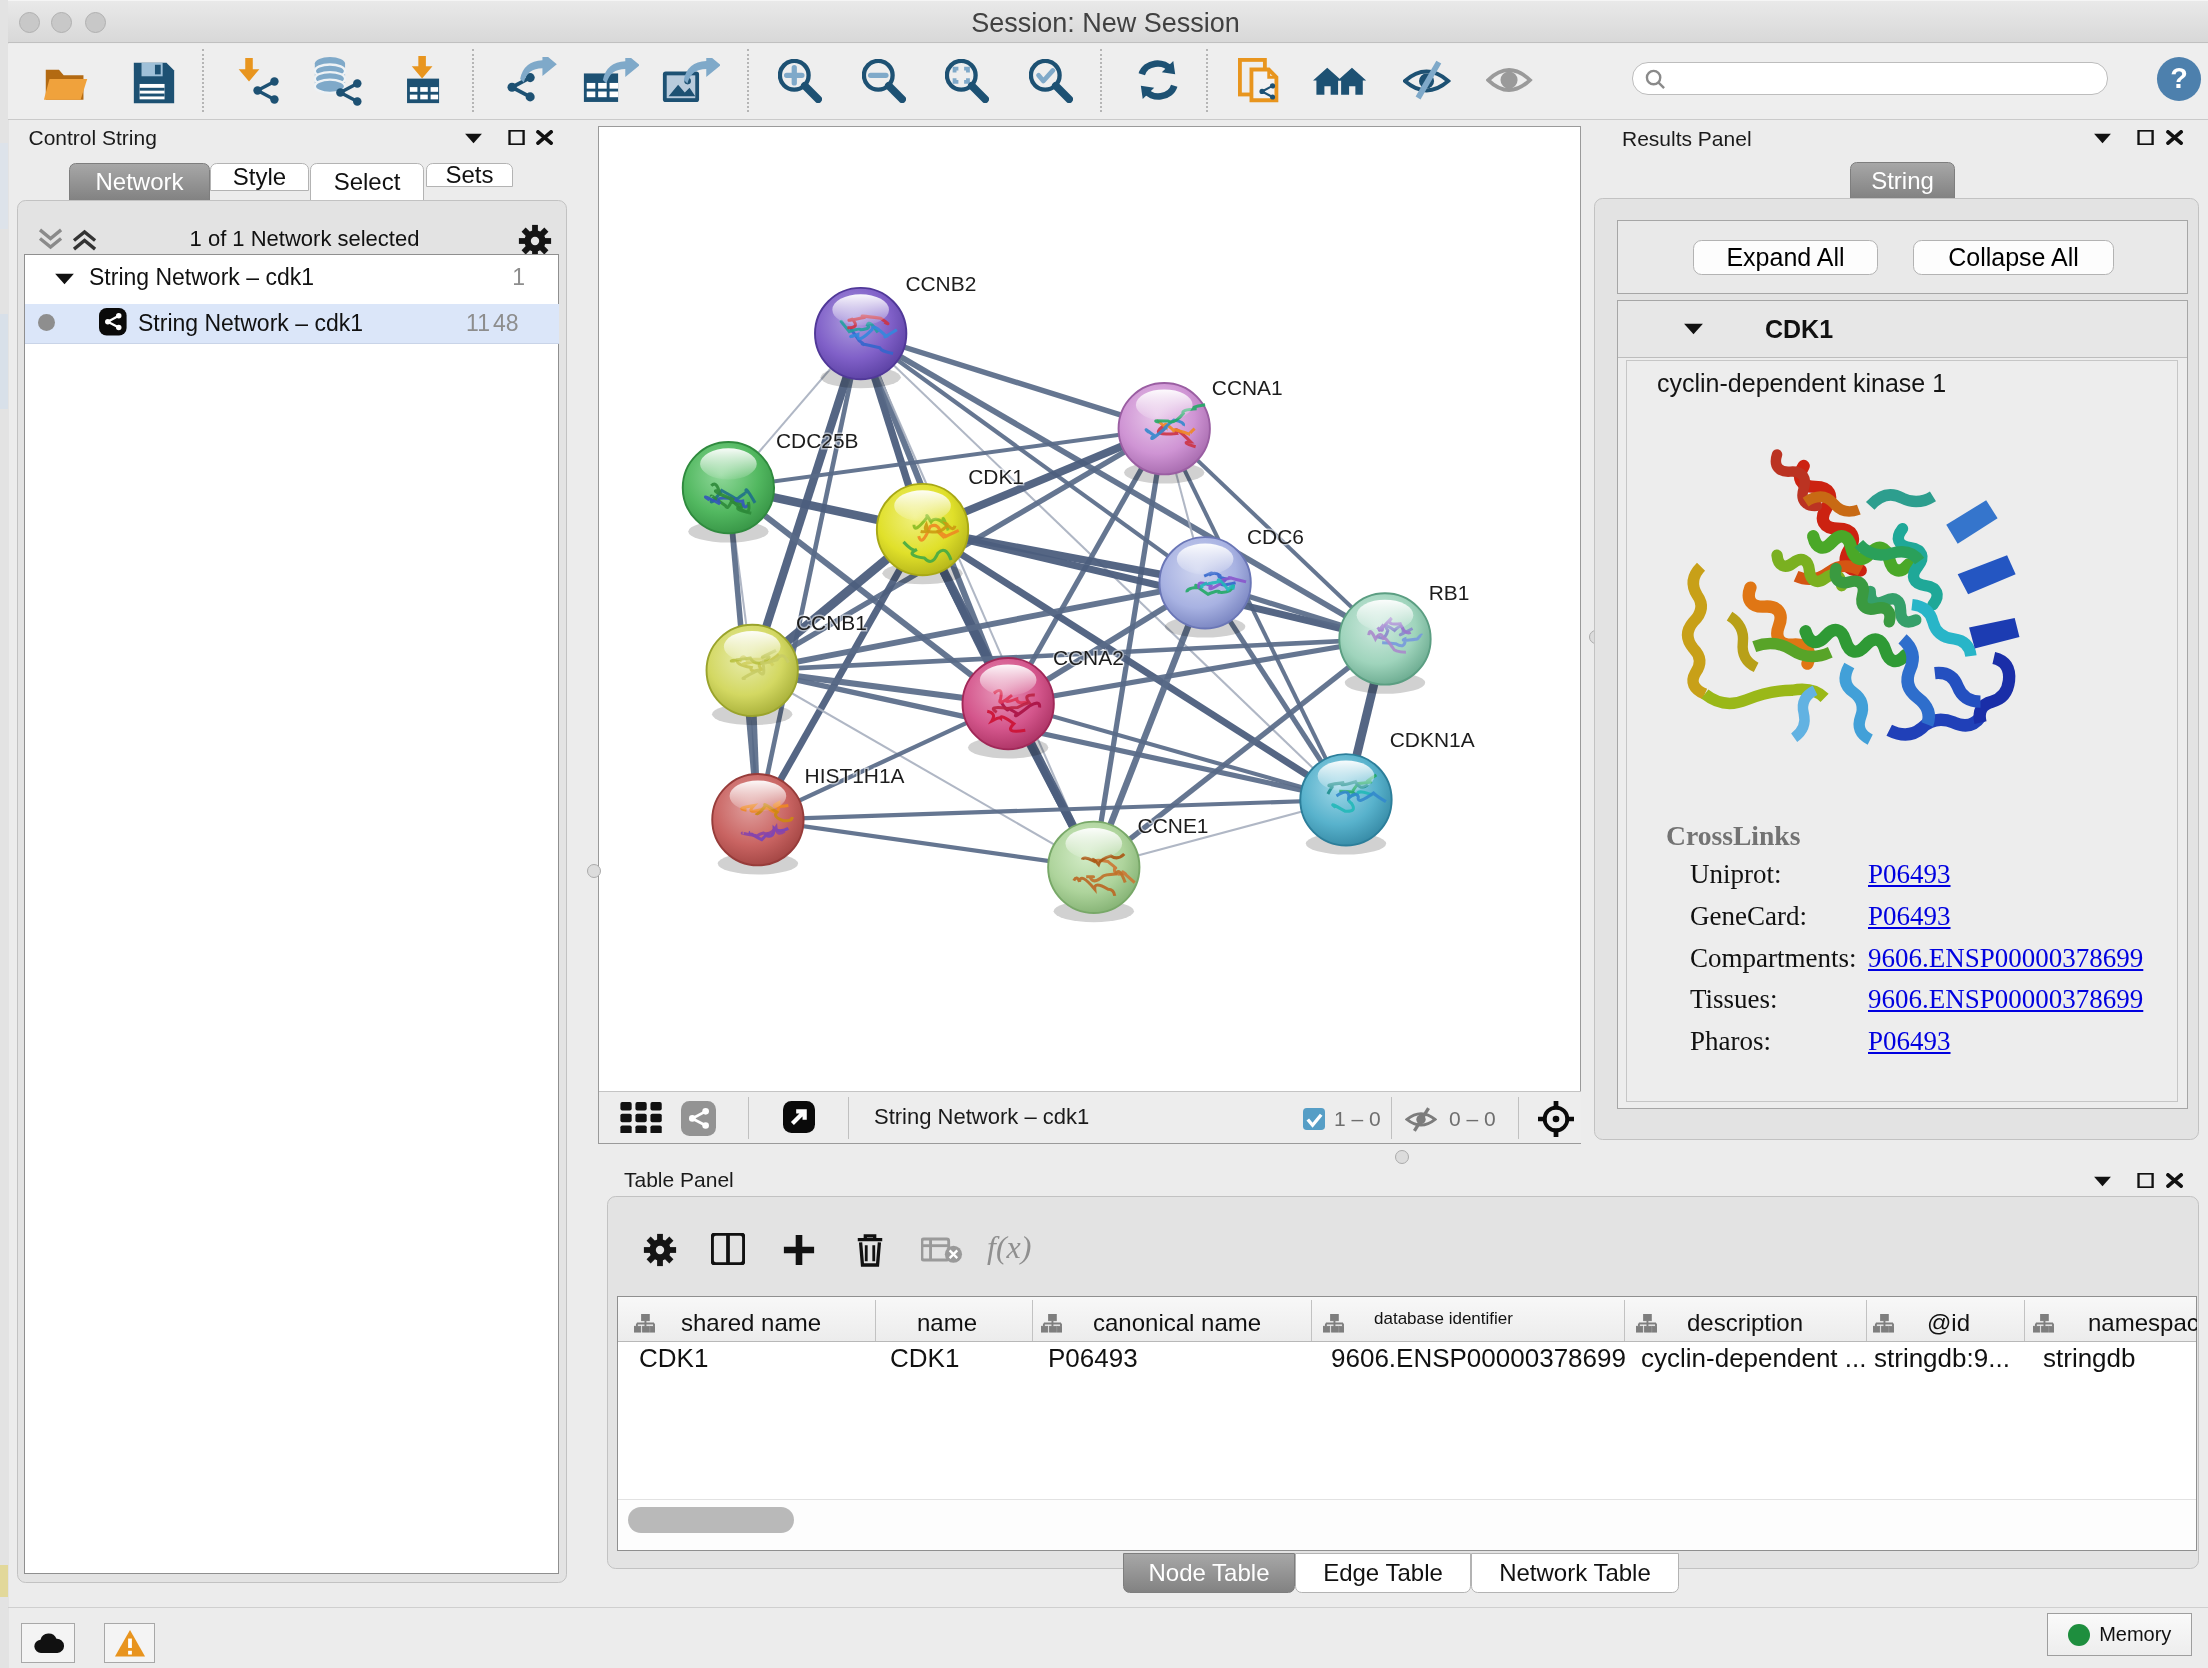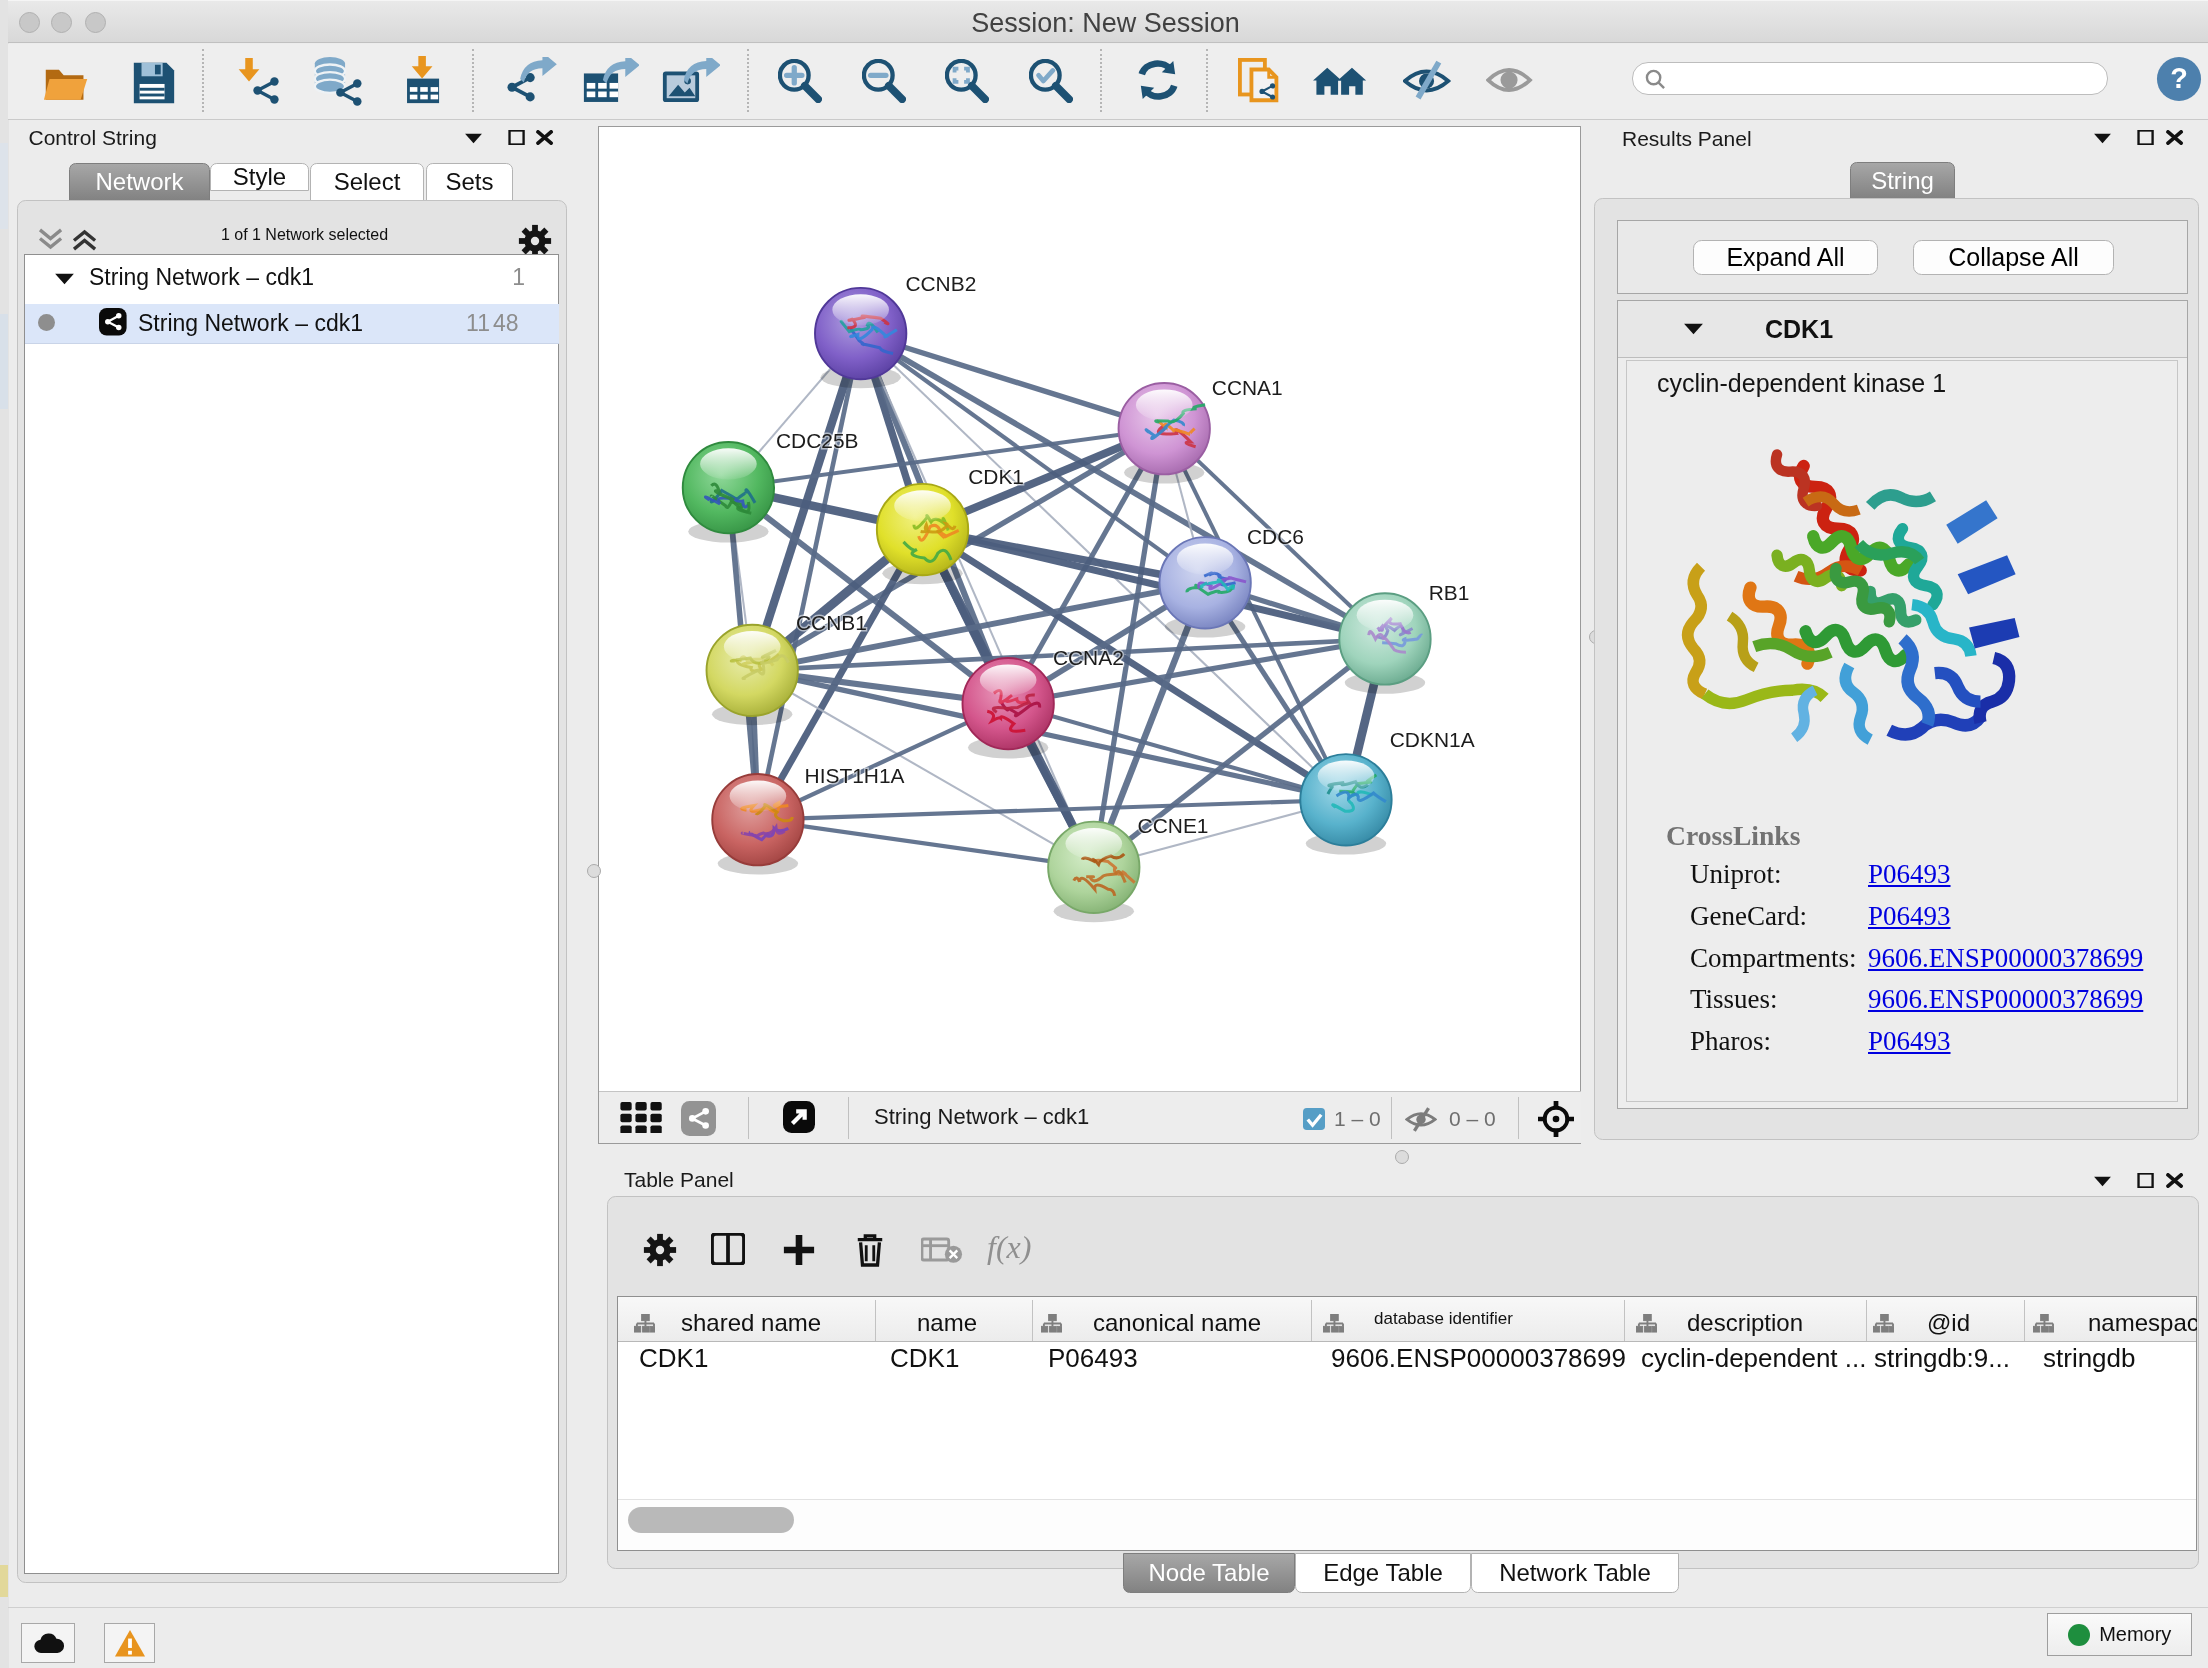--- a/index.html
+++ b/index.html
@@ -156,29 +156,29 @@
   </svg>
 <svg style="position:absolute;left:508px;top:130px" width="19" height="15" viewBox="0 0 20 16">
     <rect x="1.5" y="0.5" width="15" height="15" fill="none" stroke="#111" stroke-width="2.5"></rect>
   </svg>
 <svg style="position:absolute;left:536px;top:130px" width="19" height="15" viewBox="0 0 20 16">
     <path d="M2 2 L16 14 M16 2 L2 14" stroke="#111" stroke-width="4" stroke-linecap="round"></path>
   </svg>
 <div class="tabbtn tabsel" style="left:69px;top:163px;width:141px;height:38px;border-radius:6.7px 6.7px 0 0">Network</div>
 <div class="tabbtn" style="left:210px;top:163px;width:99px;height:28px;border-radius:6.7px 6.7px 0 0">Style</div>
 <div class="tabbtn" style="left:310px;top:163px;width:114px;height:38px;border-radius:6.7px 6.7px 0 0">Select</div>
-<div class="tabbtn" style="left:426px;top:163px;width:87px;height:38px;border-radius:6.7px 6.7px 0 0">Sets</div>
+<div class="tabbtn" style="left:426px;top:163px;width:87px;height:24px;border-radius:6.7px 6.7px 0 0">Sets</div>
 <div class="dockbody" style="left:17px;top:200px;width:550px;height:1383px"></div>
 <svg style="position:absolute;left:38px;top:228px" width="27" height="23" viewBox="0 0 28 24">
     <path d="M2 2 l11 9 l11-9 M2 11 l11 9 l11-9" stroke="#8a8a8a" stroke-width="3.5" fill="none"></path>
   </svg>
 <svg style="position:absolute;left:72px;top:228px" width="27" height="23" viewBox="0 0 28 24">
     <path d="M2 22 l11-9 l11 9 M2 13 l11-9 l11 9" stroke="#333" stroke-width="3.5" fill="none"></path>
   </svg>
-<div class="abs" style="left:143px;top:226px;width:323px;height:27px;font-size:16px;color:#111;text-align:center">1 of 1 Network selected</div>
+<div class="abs" style="left:143px;top:226px;width:323px;height:27px;font-size:22px;color:#111;text-align:center">1 of 1 Network selected</div>
 <svg style="position:absolute;left:517px;top:223px" width="36" height="36" viewBox="0 0 38 38">
     <rect x="-3.06" y="-17.0" width="6.12" height="7.48" fill="#151515" transform="translate(19,19) rotate(0)"></rect>
     <rect x="-3.06" y="-17.0" width="6.12" height="7.48" fill="#151515" transform="translate(19,19) rotate(45)"></rect>
     <rect x="-3.06" y="-17.0" width="6.12" height="7.48" fill="#151515" transform="translate(19,19) rotate(90)"></rect>
     <rect x="-3.06" y="-17.0" width="6.12" height="7.48" fill="#151515" transform="translate(19,19) rotate(135)"></rect>
     <rect x="-3.06" y="-17.0" width="6.12" height="7.48" fill="#151515" transform="translate(19,19) rotate(180)"></rect>
     <rect x="-3.06" y="-17.0" width="6.12" height="7.48" fill="#151515" transform="translate(19,19) rotate(225)"></rect>
     <rect x="-3.06" y="-17.0" width="6.12" height="7.48" fill="#151515" transform="translate(19,19) rotate(270)"></rect>
     <rect x="-3.06" y="-17.0" width="6.12" height="7.48" fill="#151515" transform="translate(19,19) rotate(315)"></rect>
     <circle cx="19" cy="19" r="11.22" fill="#151515"></circle>

